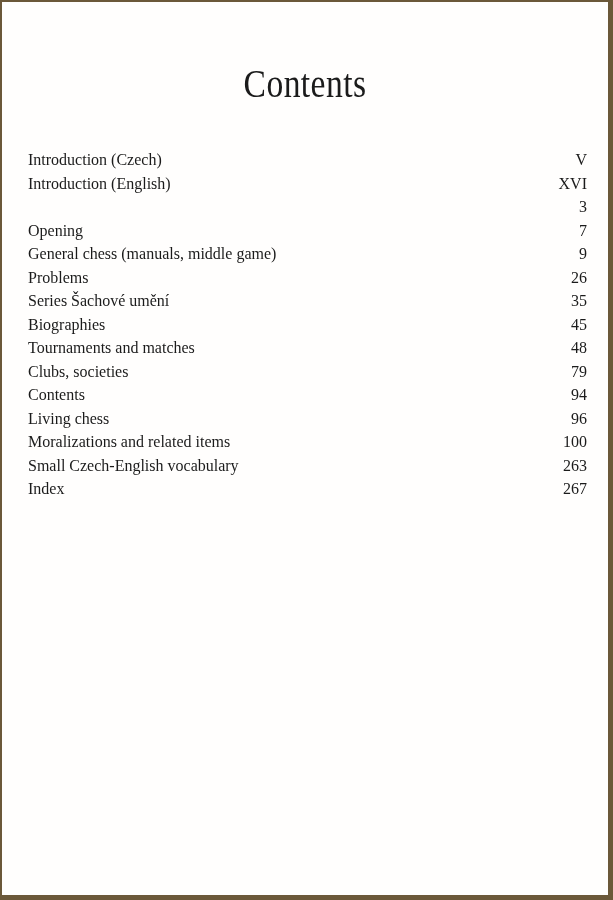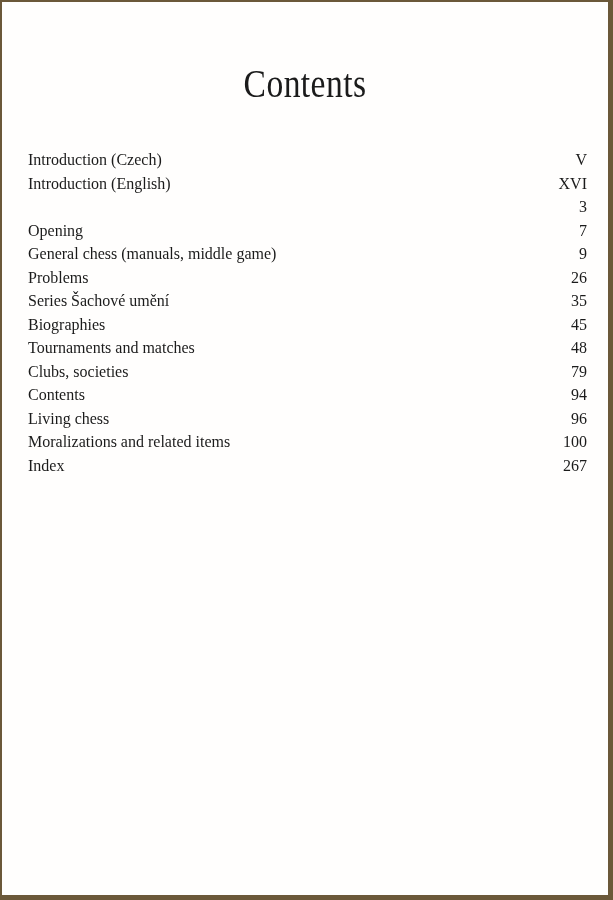--- a/index.html
+++ b/index.html
@@ -144,20 +144,25 @@
 
       <div class="toc-row">
         <span class="toc-label">Moralizations and related items</span>
         <span class="toc-dots"></span>
         <span class="toc-page">100</span>
       </div>
 
 
 
 
+      <div class="toc-row">
+        <span class="toc-label">Small Czech-English vocabulary</span>
+        <span class="toc-dots"></span>
+        <span class="toc-page">263</span>
+      </div>
 
       <div class="toc-row">
         <span class="toc-label">Index</span>
         <span class="toc-dots"></span>
         <span class="toc-page">267</span>
       </div>
     </div>
 </div>
 
 </body></html>

